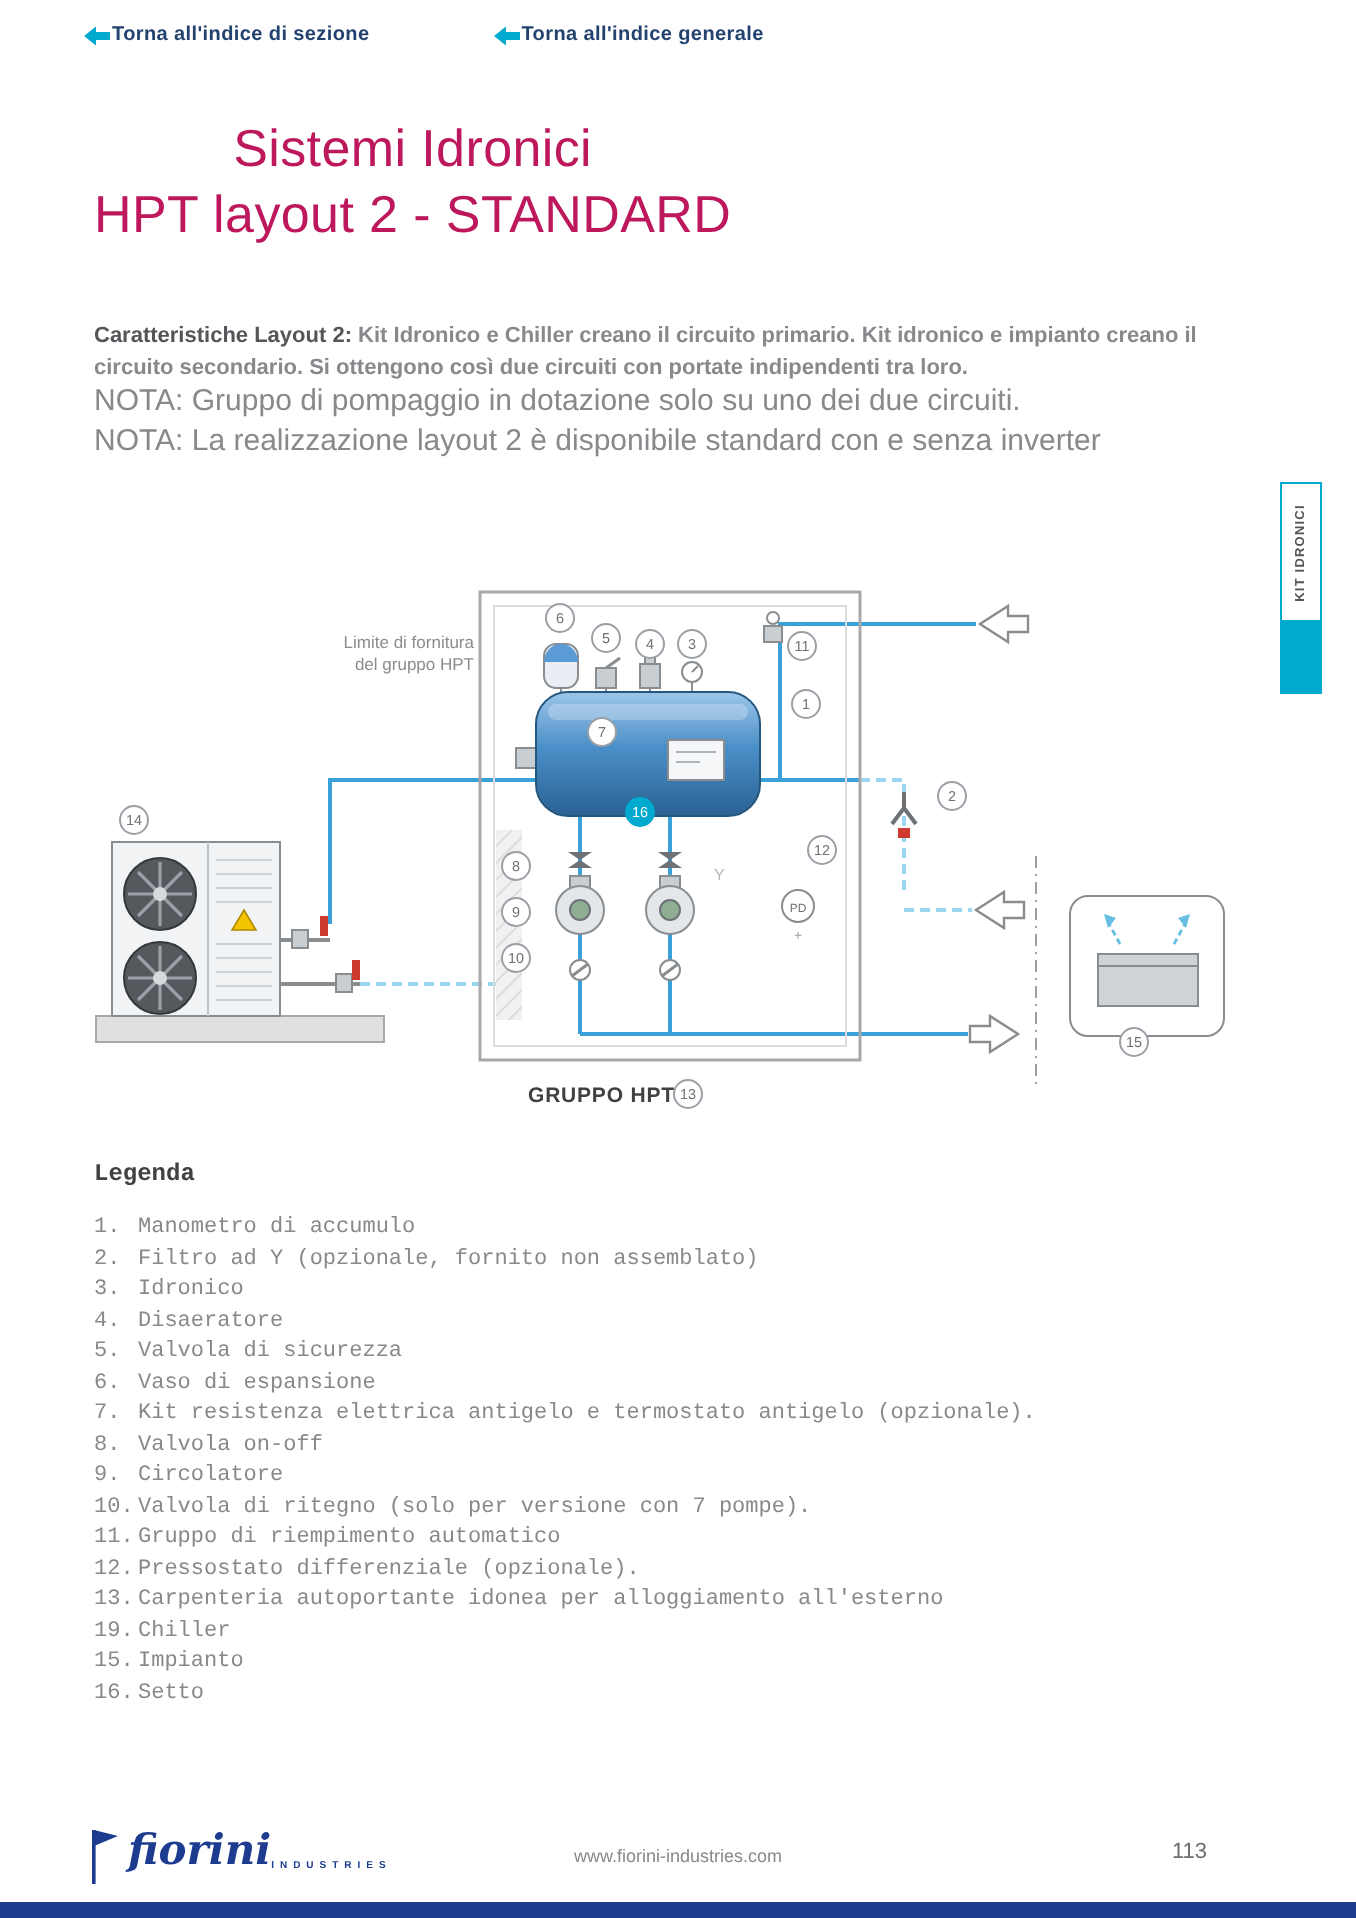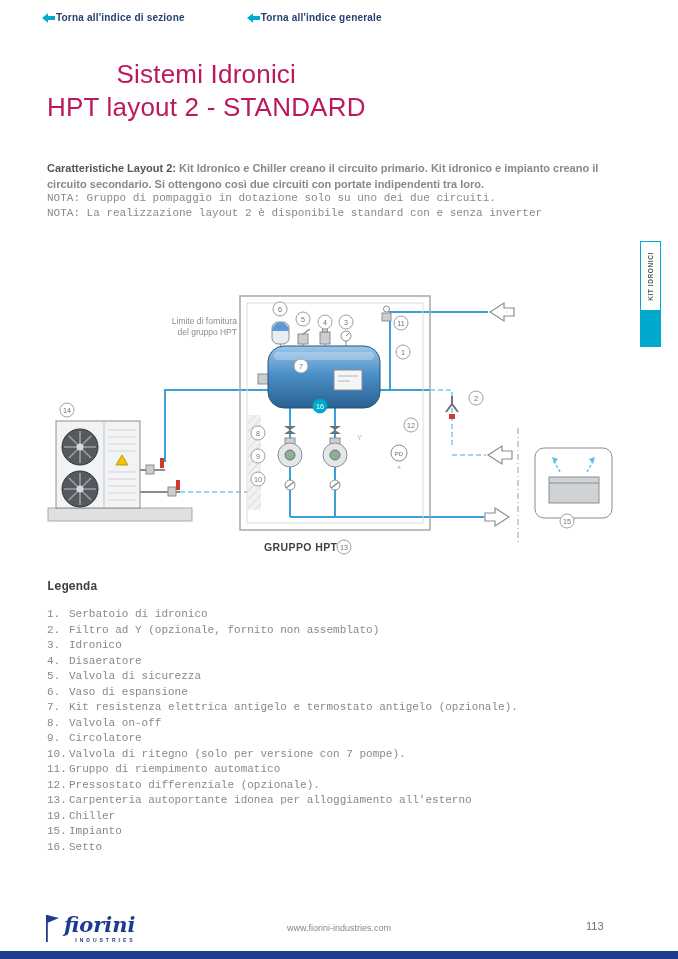--- a/index.html
+++ b/index.html
@@ -18,40 +18,40 @@
   .top-nav{position:absolute;top:12px;left:42px;display:flex;gap:62px;align-items:center;}
   .nav-link{display:flex;align-items:center;gap:1px;font-size:10px;font-weight:bold;color:#23426f;cursor:pointer;letter-spacing:.2px;}
   .nav-link svg{display:block;}
 
   
   .title{position:absolute;left:47px;top:58px;font-size:26px;color:#be185d;line-height:1.28;font-weight:400;letter-spacing:.2px;text-align:center;}
 
   
   .intro{position:absolute;left:47px;top:150px;width:568px;font-size:11px;color:#87898c;line-height:1.42;font-weight:bold;}
   .intro b{color:#55565a;}
-  .notes{position:absolute;left:47px;top:191px;width:568px;font-size:11px;color:#87898c;line-height:1.32;font-family:Liberation Mono, monospace;}
+  .notes{position:absolute;left:47px;top:191px;width:568px;font-size:15px;color:#87898c;line-height:1.32;}
 
   
   .side-tab{position:absolute;right:17px;top:241px;width:21px;}
   .side-tab-label{height:70px;border:1px solid var(--accent);background:#fff;display:flex;align-items:center;justify-content:center;overflow:hidden;}
   .side-tab-label span{transform:rotate(-90deg);white-space:nowrap;font-size:6.5px;font-weight:bold;color:#55565a;letter-spacing:.6px;}
   .side-tab-block{height:36px;background:var(--accent);}
 
   
   .diagram{position:absolute;left:0;top:288px;width:678px;height:278px;}
 
   
   .legend{position:absolute;left:47px;top:580px;width:570px;font-family:Liberation Mono, monospace;}
   .legend h3{margin:0 0 13px 0;font-size:12px;color:#414042;font-weight:bold;}
   .legend-row{display:flex;font-size:11px;color:#87898c;line-height:15.5px;}
   .legend-num{width:22px;flex:0 0 22px;}
 
   
   .footer-logo{position:absolute;left:44px;top:914px;display:flex;align-items:flex-start;gap:4px;}
-  .footer-logo .brand-text{display:flex;flex-direction:column;align-items:flex-end;}
+  .footer-logo .brand-text{display:flex;flex-direction:row;align-items:flex-end;}
   .footer-logo .brand-name{font-family:"DejaVu Serif", serif;font-style:italic;font-weight:bold;font-size:21px;line-height:22px;color:var(--brand);}
   .footer-logo .brand-sub{font-size:5px;letter-spacing:3px;color:var(--brand);margin-top:1px;font-weight:bold;}
   .footer-url{position:absolute;left:0;right:0;top:923px;text-align:center;font-size:9px;color:#87898c;}
   .footer-page{position:absolute;left:586px;top:920px;font-size:11px;color:#6d6e71;}
   .footer-bar{position:absolute;left:0;right:0;bottom:0;height:8px;background:var(--brand);}
 
   text{font-family:"Liberation Sans", sans-serif;}
 </style>
 </head>
 <body>
@@ -315,21 +315,21 @@
           <text x="320" y="408.6" text-anchor="middle" font-size="7.2" fill="#ffffff">16</text>
         </g>
       </g>
   </svg>
 
   <div class="legend">
     <h3>Legenda</h3>
     <div>
   <div class="legend-row">
     <span class="legend-num">1.</span>
-    <span class="legend-text">Serbatoio di idronico</span>
+    <span class="legend-text">Manometro di accumulo</span>
   </div>
 
   <div class="legend-row">
     <span class="legend-num">2.</span>
     <span class="legend-text">Filtro ad Y (opzionale, fornito non assemblato)</span>
   </div>
 
   <div class="legend-row">
     <span class="legend-num">3.</span>
     <span class="legend-text">Idronico</span>

